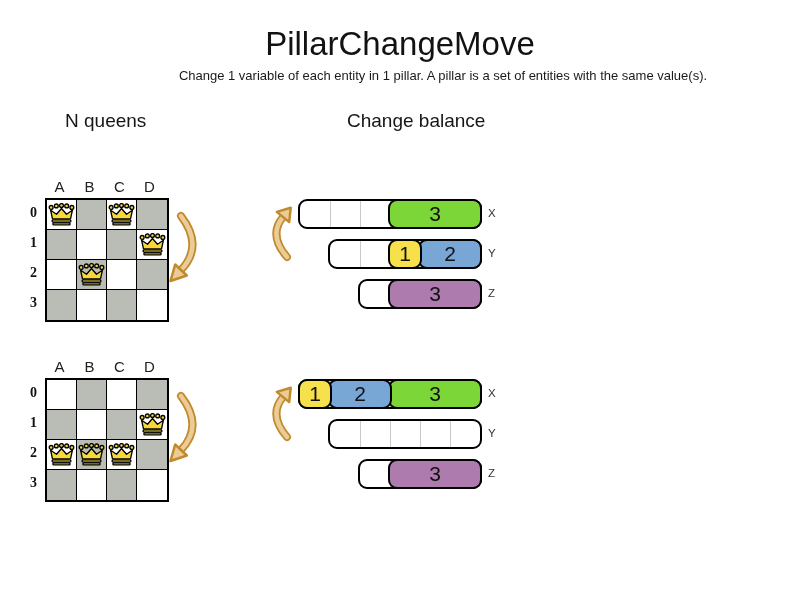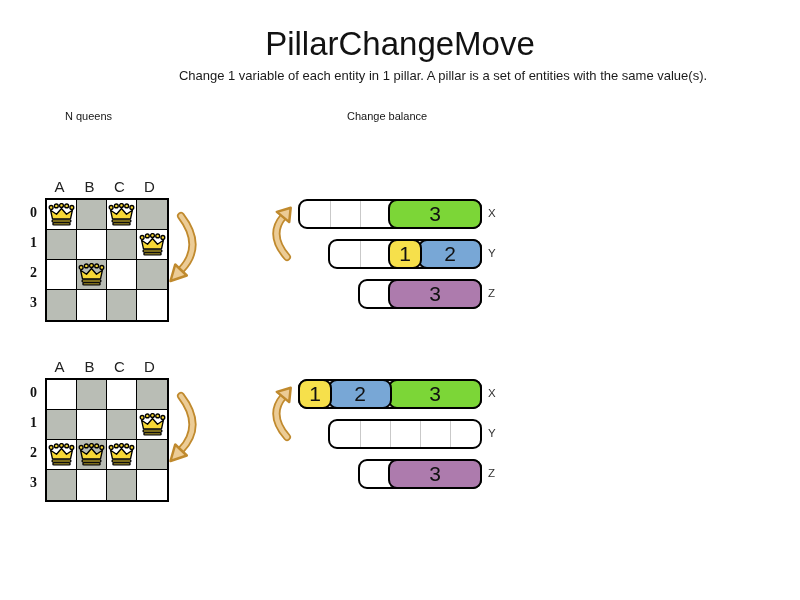--- a/index.html
+++ b/index.html
@@ -3,21 +3,21 @@
 <meta charset="utf-8">
 <style>
   html,body{margin:0;padding:0;background:#fff;}
   #page{position:relative;width:800px;height:600px;background:#fff;overflow:hidden;
         font-family:"Liberation Sans",sans-serif;color:#141414;}
   .abs{position:absolute;}
 
   #title{top:26px;left:0;width:800px;text-align:center;font-size:33px;line-height:36px;color:#121212;}
   #subtitle{top:68px;left:0;width:800px;text-align:center;font-size:13px;color:#1a1a1a;padding-left:43px;}
 
-  .section-title{font-size:11px;color:#161616;}
+  .section-title{font-size:19px;color:#161616;}
   #left-title{left:65px;top:110px;}
   #right-title{left:347px;top:110px;}
 
   
   .board-wrap{width:175px;height:155px;}
   .col-labels{position:absolute;left:20px;top:0;display:grid;grid-template-columns:repeat(4,30px);}
   .col-labels div{text-align:center;font-size:15px;letter-spacing:1px;color:#222;}
   .row-labels{position:absolute;left:0;top:20px;width:17px;display:grid;grid-template-rows:repeat(4,30px);}
   .row-labels div{display:flex;align-items:center;justify-content:center;
       font-family:"Liberation Serif",serif;font-weight:bold;font-size:14px;color:#111;}

